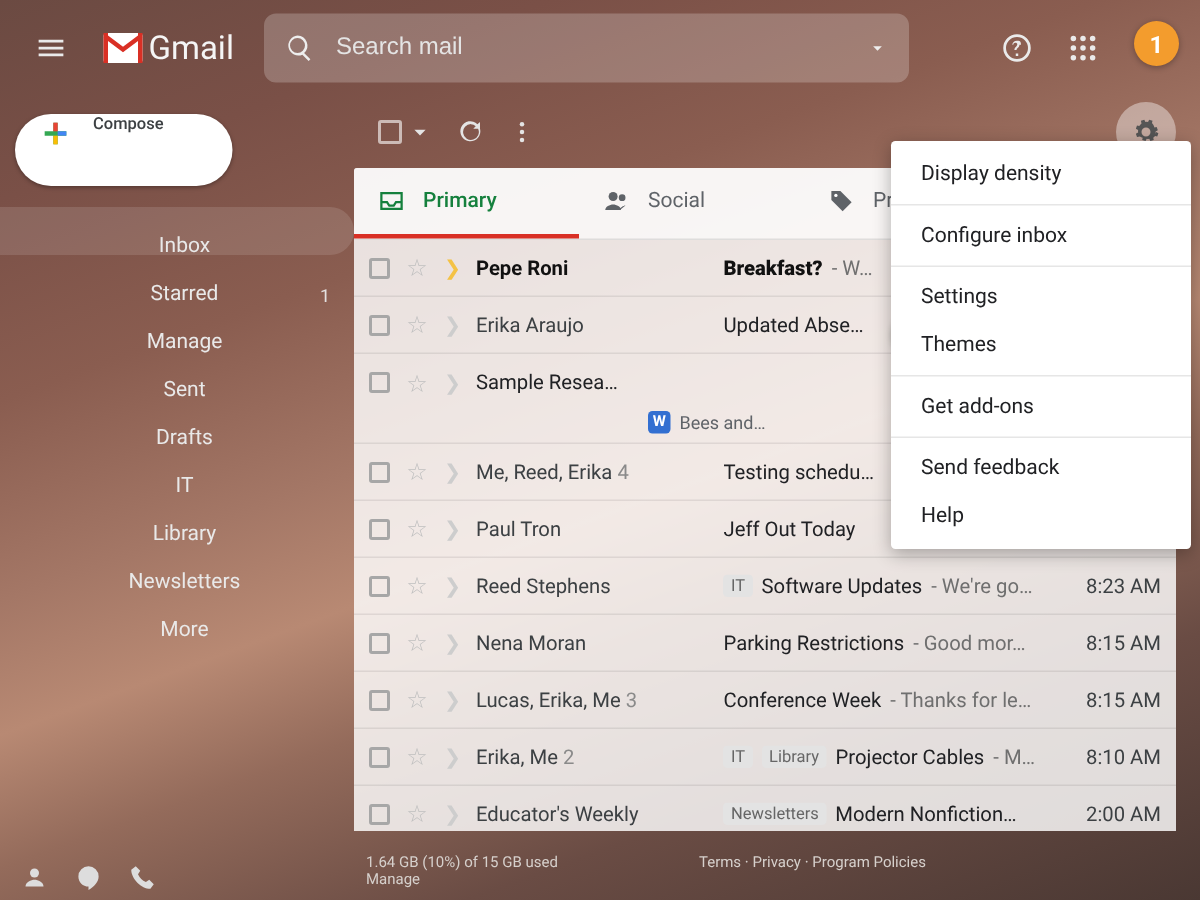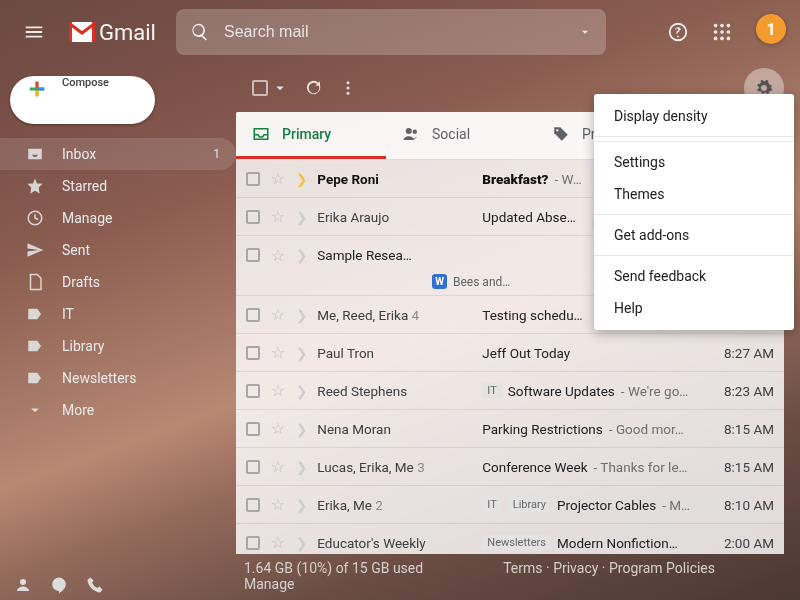--- a/index.html
+++ b/index.html
@@ -19,21 +19,21 @@
   .search input { flex:1; background:transparent; border:none; outline:none; color:#f0f0f0; font-size:16px; }
   .search input::placeholder { color:#e4e4e4; }
   .hdr-right { margin-left:auto; display:flex; align-items:center; gap:4px; }
   .badge { position:absolute; width:30px; height:30px; border-radius:50%; background:#f39c2d; color:#fff; font-weight:700; display:flex; align-items:center; justify-content:center; font-size:16px; box-shadow:0 1px 4px rgba(0,0,0,.3); }
   .pointer { position:absolute; width:34px; height:34px; border-radius:50% 50% 50% 2px; background:#f39c2d; color:#fff; font-weight:700; display:flex; align-items:center; justify-content:center; font-size:16px; transform:rotate(-45deg); box-shadow:0 1px 4px rgba(0,0,0,.3);}
   .pointer span{transform:rotate(45deg);}
   
   .side { position:absolute; left:0; top:64px; width:236px; padding-top:6px; }
   .compose { background:#fff; color:#3c4043; border-radius:24px; height:48px; padding:0 22px 0 14px; display:flex; align-items:flex-start; gap:12px; font-weight:500; font-size:11px; box-shadow:0 1px 3px rgba(0,0,0,.35); width:145px; margin:6px 10px 14px 10px; cursor:pointer;}
   .plus { width:26px; height:26px; }
-  .nav-item { height:32px; display:flex; align-items:center; gap:18px; padding:0 16px 0 26px; color:#e9e9e9; border-radius:0 16px 16px 0; cursor:pointer; font-size:14px;}
+  .nav-item { height:32px; display:flex; align-items:center; gap:18px; padding:0 16px 0 26px; color:#e9e9e9; border-radius:0 16px 16px 0; cursor:pointer; font-size:14px;flex-direction:column;}
   .nav-item svg { width:18px; height:18px; fill:#e2e2e2; opacity:.9;}
   .nav-item.active { background:rgba(255,255,255,.12);}
   .nav-item .count { margin-left:auto; font-size:12px; opacity:.95;}
   
   .content { position:absolute; left:236px; right:0; top:64px; bottom:24px; }
   .tool { height:48px; display:flex; align-items:center; padding:0 16px; color:#e4e4e4; gap:16px; font-size:13px;}
   .tool .pag { margin-left:auto; display:flex; align-items:flex-end; gap:12px;}
   .chk { width:16px; height:16px; border:2px solid rgba(255,255,255,.6); border-radius:2px; display:inline-block;}
   .tool svg { width:18px;height:18px;fill:#e4e4e4;}
   
@@ -56,21 +56,21 @@
   .row .time { flex:0 0 64px; text-align:right; color:#3c4043;}
   .row.unread .time{font-weight:700;}
   .chip { background:#e3e3e3; color:#666; font-size:11px; border-radius:3px; padding:1px 5px;}
   .doc-ic{background:#326fd1;color:#fff;font-weight:700;font-size:10px;width:15px;height:15px;border-radius:3px;display:inline-flex;align-items:center;justify-content:center;}
   .attach-row{ padding:0 10px 6px 196px; font-size:12px; color:#5f6368; display:flex; gap:6px; align-items:center; border-bottom:1px solid rgba(0,0,0,.08);}
   
   .menu { position:absolute; right:6px; top:94px; width:200px; background:#fff; border-radius:3px; box-shadow:0 3px 12px rgba(0,0,0,.3); padding:6px 0; z-index:20;}
   .menu hr{border:none;border-top:1px solid #e6e6e6;margin:4px 0;}
   .mi { padding:8px 20px; font-size:14px; color:#202124; cursor:pointer;}
   
-  .foot { position:absolute; left:236px; right:16px; bottom:8px; color:#d6d0cc; font-size:14px; display:flex; padding:0 8px;}
+  .foot { position:absolute; left:236px; right:16px; bottom:8px; color:#d6d0cc; font-size:10px; display:flex; gap:14px; padding:0 8px;}
   .foot a{color:#d6d0cc; text-decoration:none; cursor:pointer;}
   .bottombar{position:absolute;left:14px;bottom:6px;display:flex;gap:18px;color:#ddd;}
   .bottombar svg{width:18px;height:18px;fill:#ddd;}
   .gear-wrap{position:relative; width:40px;height:40px;border-radius:50%;background:rgba(255,255,255,.4);display:flex;align-items:center;justify-content:center;}
   .gear-wrap svg{fill:#555;}
 </style>
 </head>
 <body>
 
 <div class="hdr">
@@ -360,20 +360,21 @@
           <span>Modern Nonfiction…</span>
         </span>
         <span class="time">2:00 AM</span>
       </div>
   </div>
 </div>
 
 <div class="menu">
   <div class="mi">Display density</div>
   <hr>
+  <div class="mi">Configure inbox</div>
   <hr>
   <div class="mi">Settings</div>
   <div class="mi">Themes</div>
   <hr>
   <div class="mi">Get add-ons</div>
   <hr>
   <div class="mi">Send feedback</div>
   <div class="mi">Help</div>
 </div>
 

